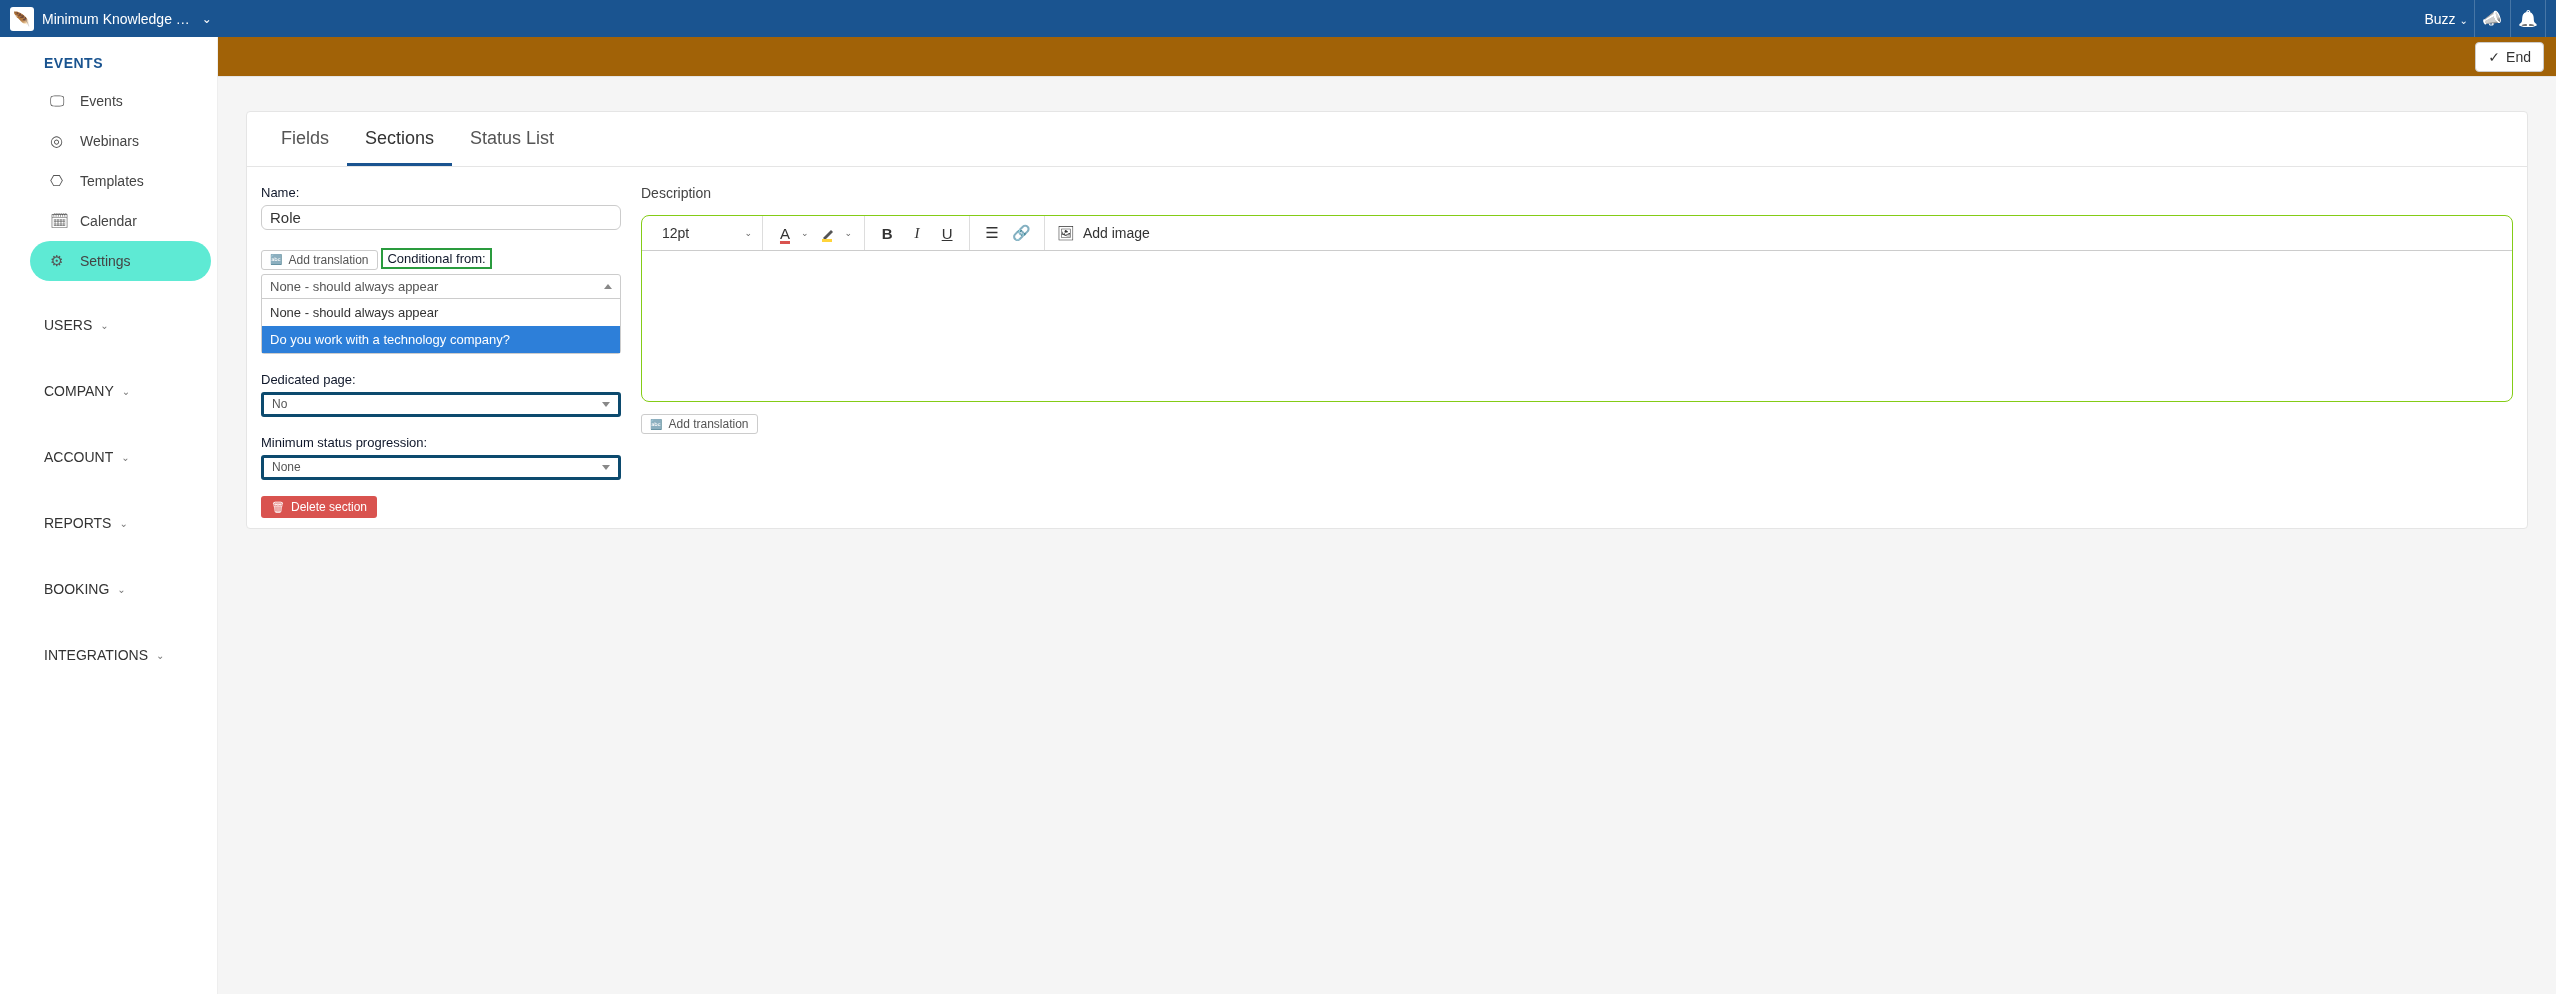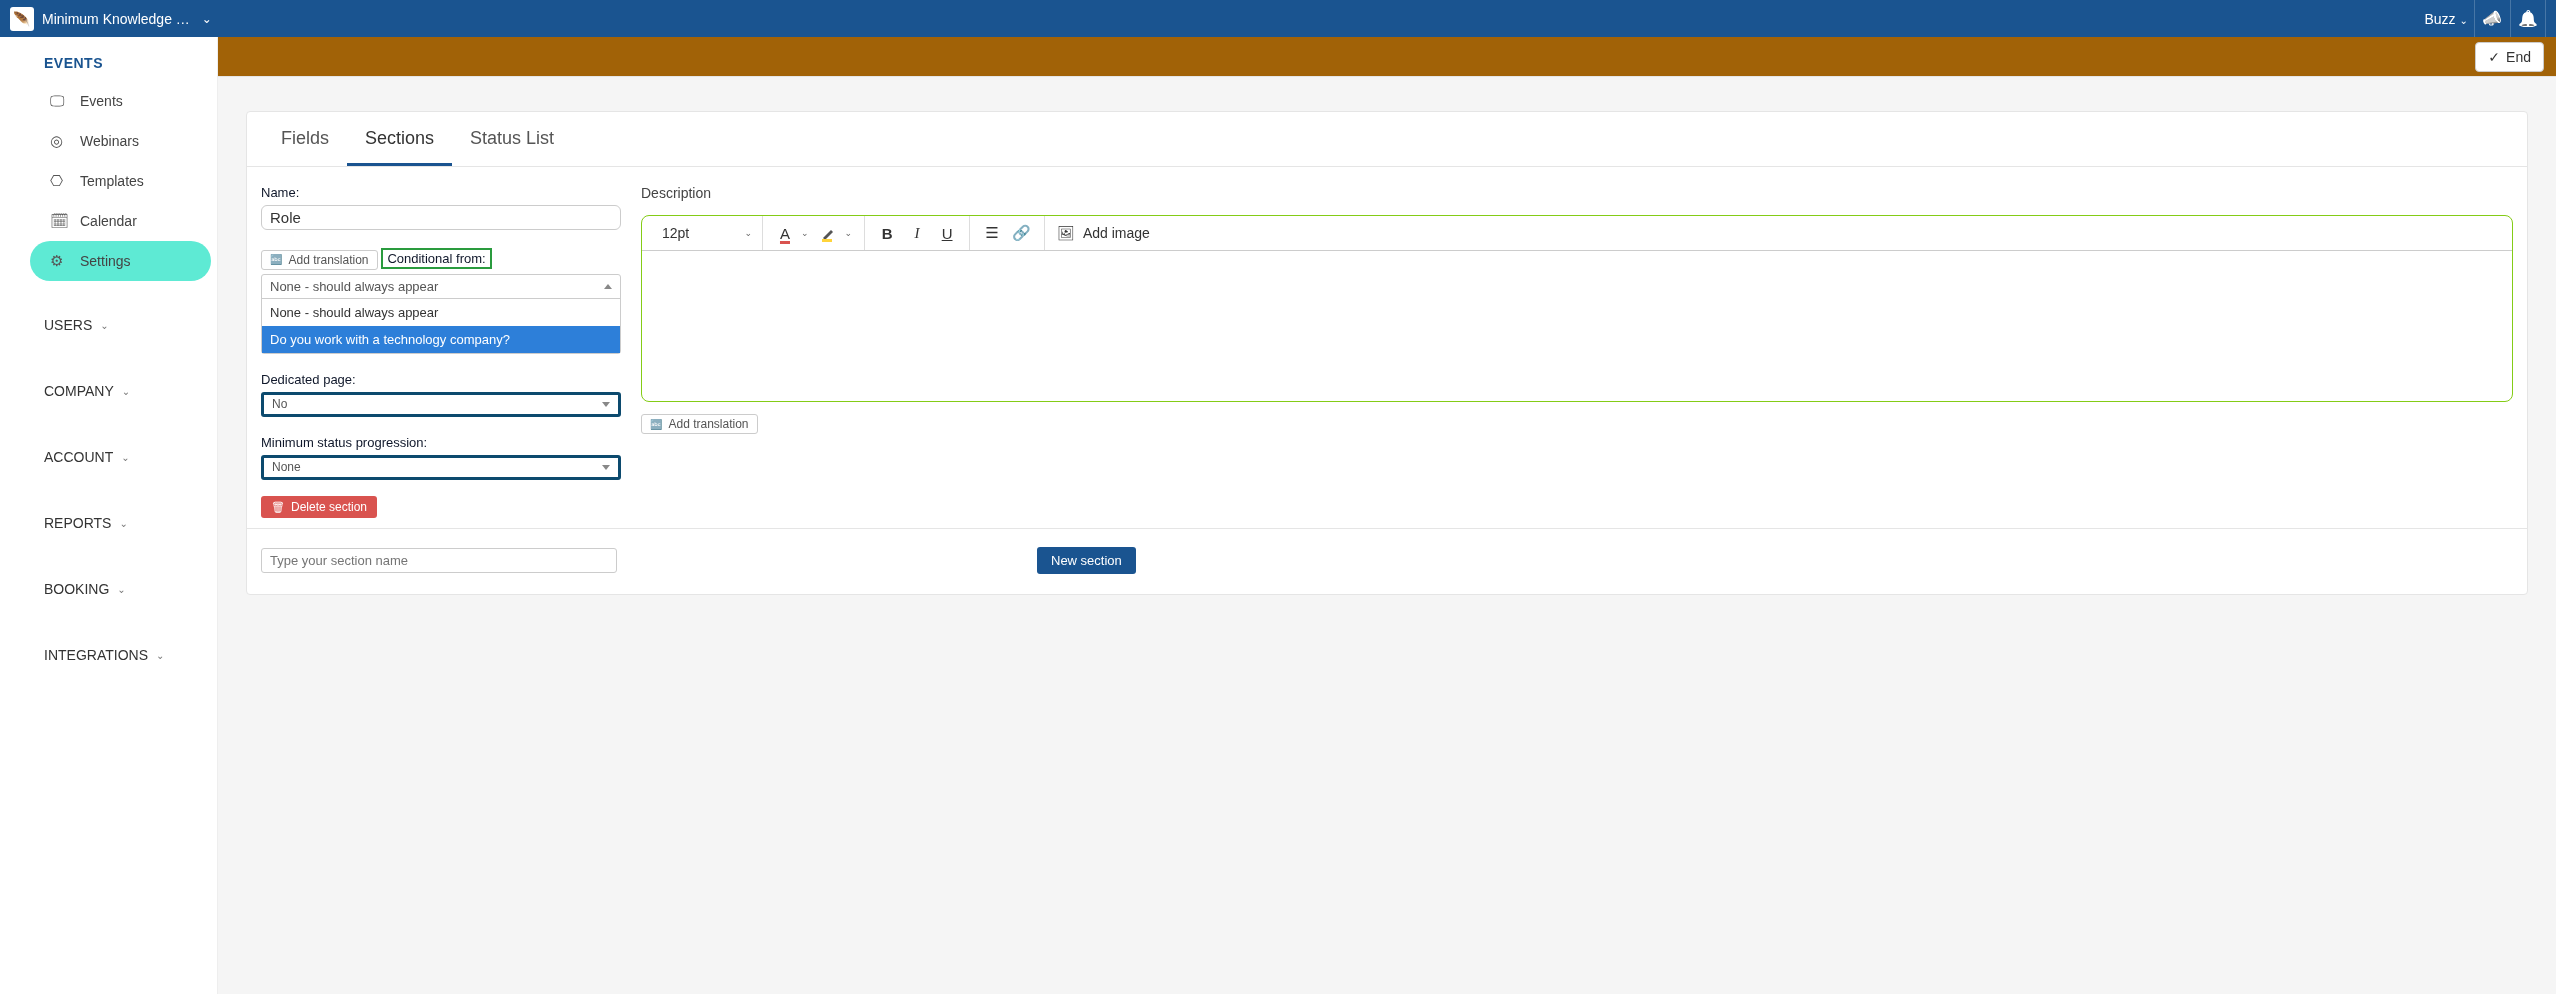--- a/index.html
+++ b/index.html
@@ -259,18 +259,14 @@
           </div>
           <div class="editor-body"></div>
         </div>
         <button class="add-trans" style="margin-top:12px;">
             <span class="ti">🔤</span>
             <span>Add translation</span>
           </button>
       </div>
     </div>
 
-    <div class="new-row">
-      <input placeholder="Type your section name" style="">
-      <button class="new-btn">New section</button>
-    </div>
   </div>
 </div>
 
 </body></html>

